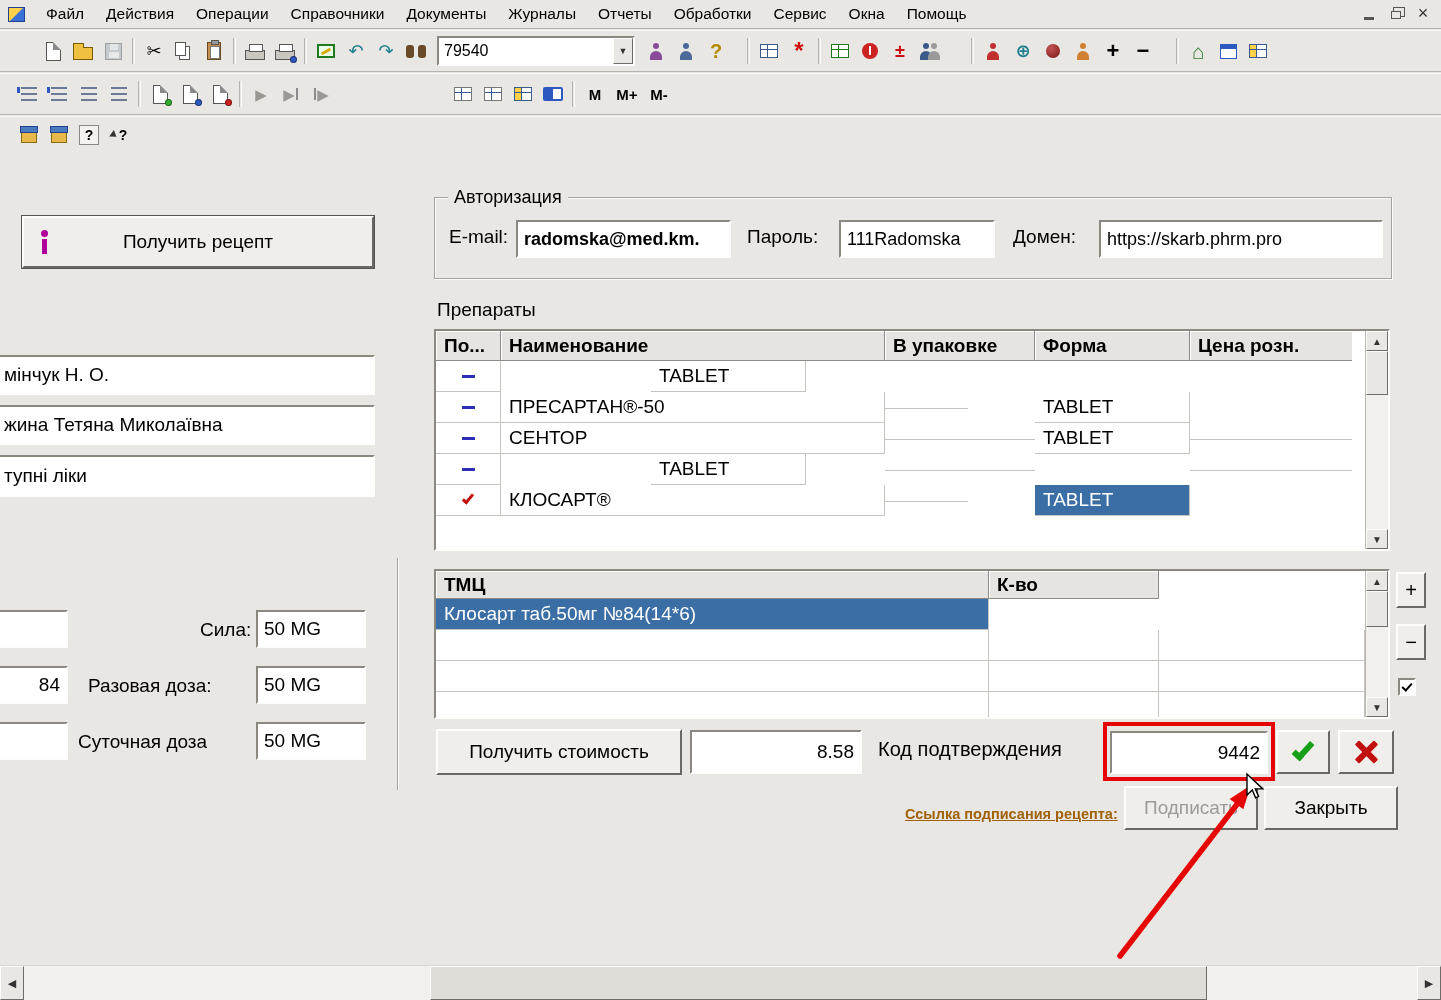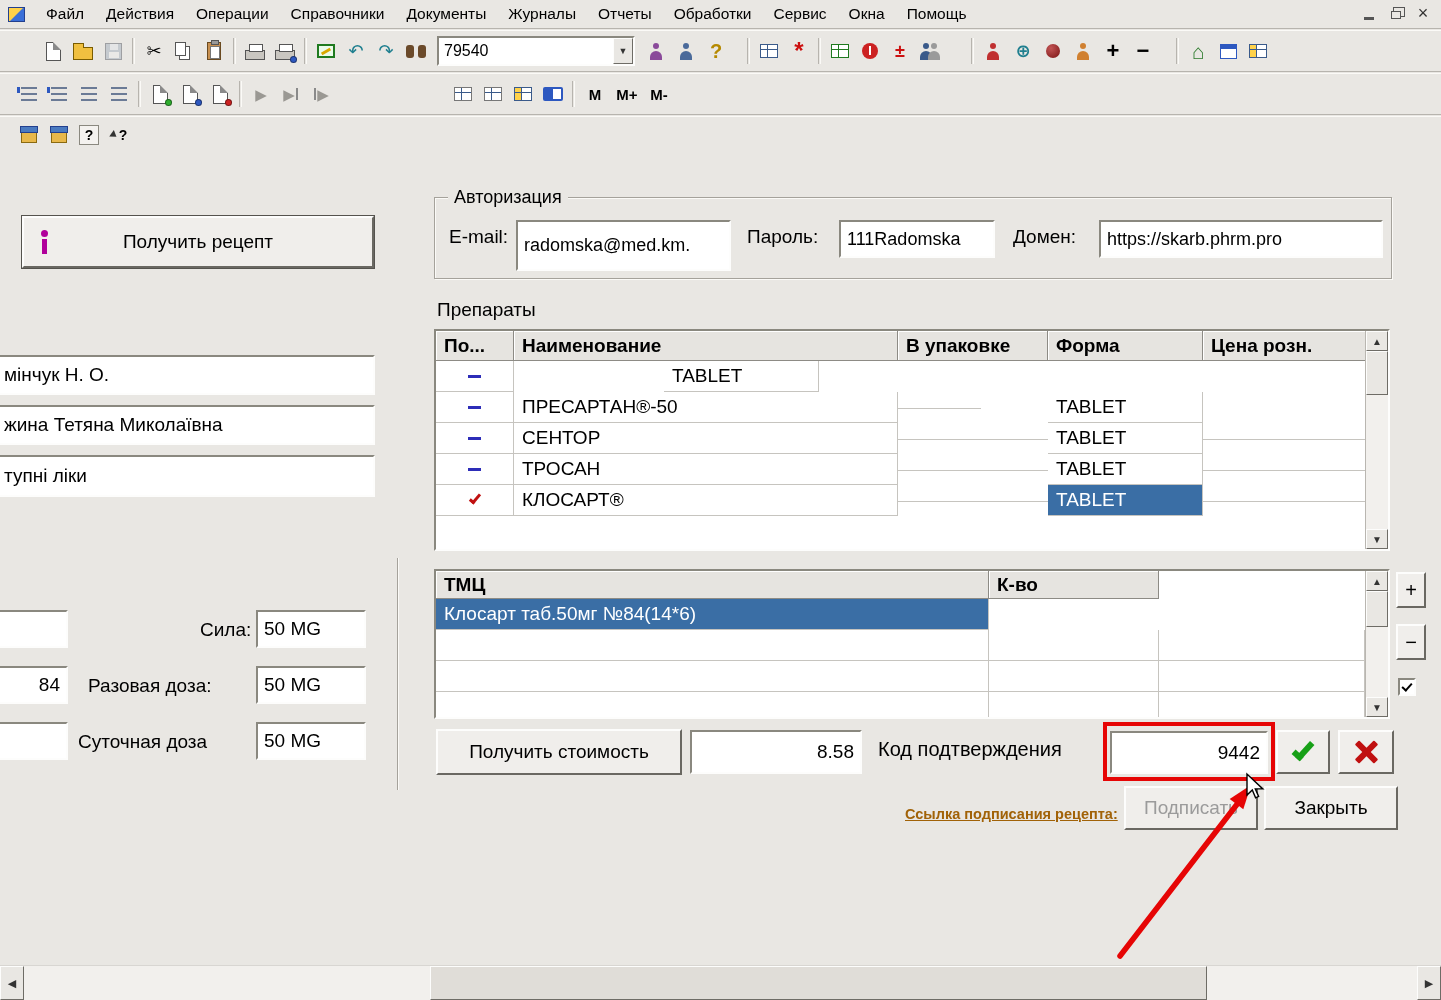--- a/index.html
+++ b/index.html
@@ -107,21 +107,21 @@
   .trow { display:flex; flex:none; height:31px; }
   .thead { height:30px; }
   .th { background:#e6e4e0; border-right:1px solid #8d8b85; border-bottom:1px solid #8d8b85;
         box-shadow:inset 1px 1px 0 #fff; font-weight:bold; font-size:19px;
         display:flex; align-items:center; padding:0 8px; white-space:nowrap; overflow:hidden; }
   .td { border-right:1px solid #c6c4bf; border-bottom:1px solid #c6c4bf; font-size:19px;
         display:flex; align-items:center; padding:0 8px; white-space:nowrap; overflow:hidden; background:#fff; }
   .num2 { justify-content:flex-end;margin-top:47px; }
   .sel { background:var(--selbg,#3a6ea5) !important; color:#fff; }
   .tfill { flex:1; background:#fff; }
-  .c1m{width:78px;} .c1n{width:384px;} .c1p{width:150px;} .c1f{width:155px;} .c1r{width:162px;}
+  .c1m{width:65px;} .c1n{width:384px;} .c1p{width:150px;} .c1f{width:155px;} .c1r{width:162px;}
   .c2n{width:553px;} .c2q{width:170px;} .c2r{width:206px;}
   .markcell { justify-content:center; }
   .mark-dash { width:13px; height:3px; background:#2d2db8; }
   .mark-check { width:12px; height:6px; border-left:3px solid #c01010; border-bottom:3px solid #c01010; transform:rotate(-50deg); margin-top:-4px; }
 
   .vscroll { width:23px; background:#f2f0ed; border-left:1px solid #b9b6b0; display:flex; flex-direction:column; flex:none; }
   .sbtn { height:20px; display:flex; align-items:center; justify-content:center; font-size:10px; color:#333;
           background:#e9e7e3; border:1px solid; border-color:#fdfdfc #6e6c66 #6e6c66 #fdfdfc; }
   .sthumb { background:#e9e7e3; border:1px solid; border-color:#fdfdfc #6e6c66 #6e6c66 #fdfdfc; }
   .sspace { flex:1; }
@@ -381,21 +381,21 @@
   <div class="lbl" style="left:88px;top:675px">Разовая доза:</div>
   <input class="abs tb" style="left: 256px; top: 666px; width: 110px; height: 38px;" value="50 MG">
 
   <input class="abs tb num" style="left: -4px; top: 722px; width: 72px; height: 38px;">
   <div class="lbl" style="left:78px;top:731px">Суточная доза</div>
   <input class="abs tb" style="left: 256px; top: 722px; width: 110px; height: 38px;" value="50 MG">
 
   <div class="groupbox" style="left:434px;top:197px;width:958px;height:82px">
     <div class="legend">Авторизация</div>
     <div class="lbl" style="left:14px;top:28px">E-mail:</div>
-    <input class="tb" style="position: absolute; left: 81px; top: 22px; width: 215px; height: 51px; font-size: 18px;" value="radomska@med.km.">
+    <input class="tb" style="position: absolute; left: 81px; top: 22px; width: 215px; height: 38px; font-size: 18px; font-weight: bold;" value="radomska@med.km.">
     <div class="lbl" style="left:312px;top:28px">Пароль:</div>
     <input class="tb" style="position: absolute; left: 404px; top: 22px; width: 156px; height: 38px; font-size: 18px;" value="111Radomska">
     <div class="lbl" style="left:578px;top:28px">Домен:</div>
     <input class="tb" style="position: absolute; left: 664px; top: 22px; width: 284px; height: 38px; font-size: 18px;" value="https://skarb.phrm.pro">
   </div>
 
   <div class="lbl" style="left:437px;top:299px;font-size:19px">Препараты</div>
 
   <div class="tbl" style="left:434px;top:329px;width:956px;height:222px">
     <div class="tmain">
@@ -429,21 +429,20 @@
           </div>
         <div class="td c1n">СЕНТОР</div>
         <div class="td c1p num2">30</div>
         <div class="td c1f">TABLET</div>
         <div class="td c1r num2">60.42</div>
       </div>
       <div class="trow">
         <div class="td c1m markcell">
             <span class="mark-dash"></span>
           </div>
-        <div class="td c1n">ТРОСАН</div>
         <div class="td c1p num2">30</div>
         <div class="td c1f">TABLET</div>
         <div class="td c1r num2">33.88</div>
       </div>
       <div class="trow">
         <div class="td c1m markcell">
             <span class="mark-check"></span>
           </div>
         <div class="td c1n">КЛОСАРТ®</div>
         <div class="td c1p num2">84</div>

